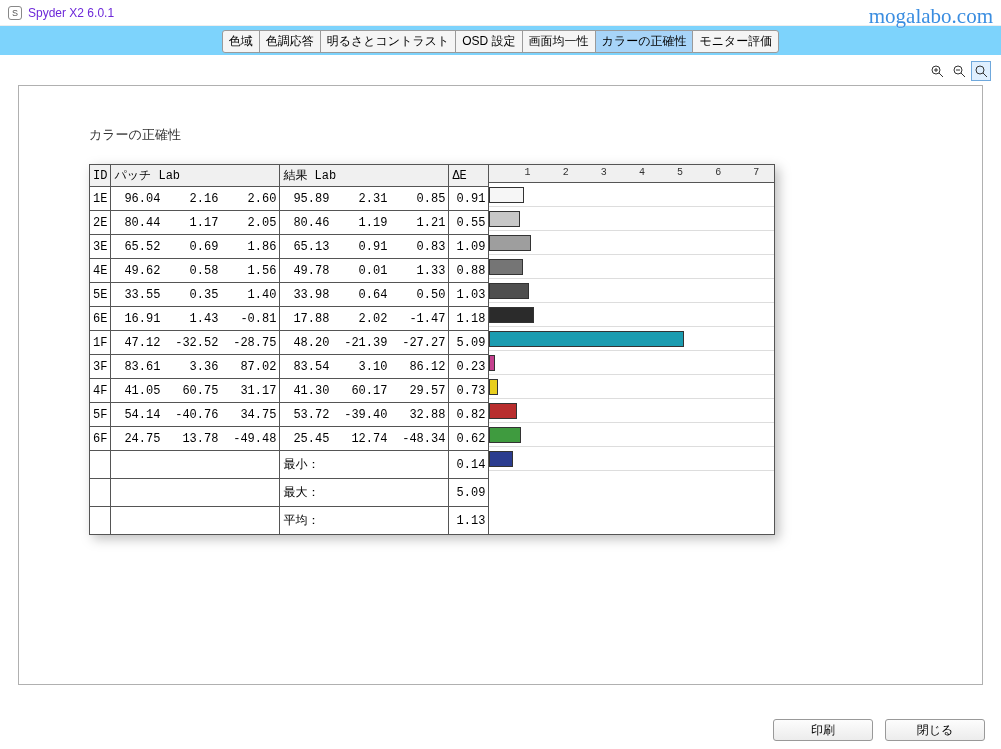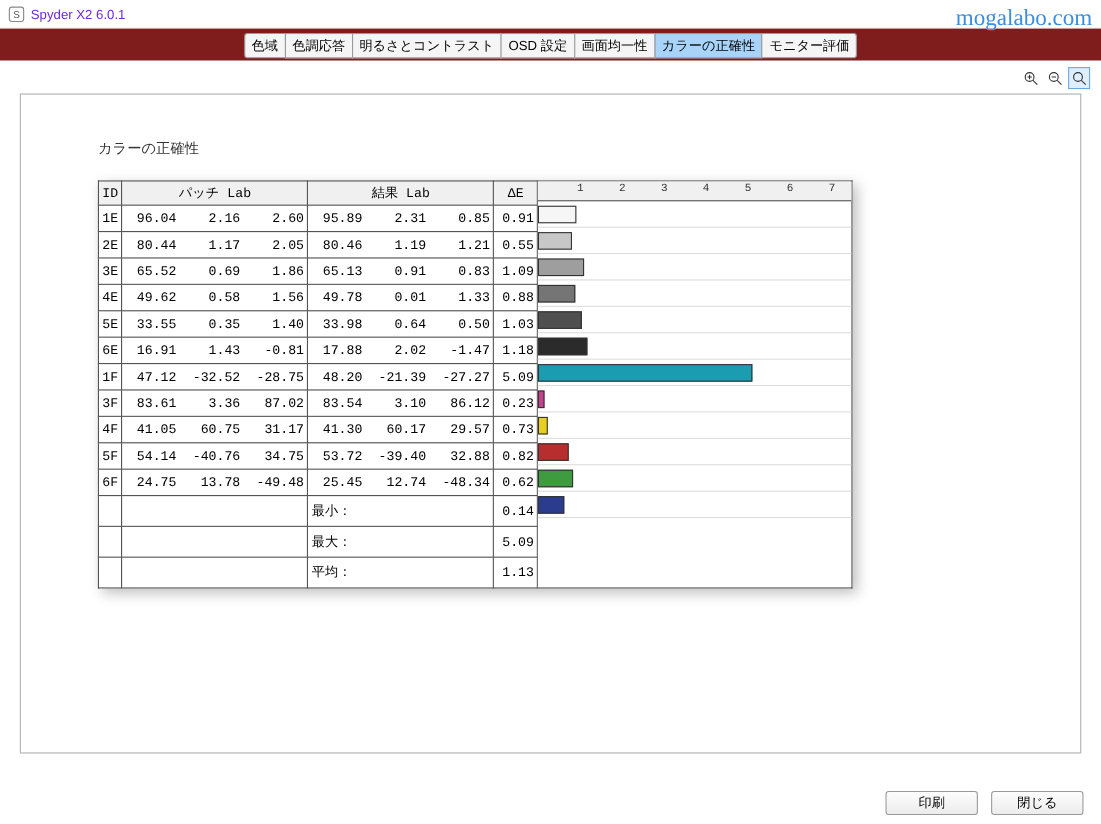--- a/index.html
+++ b/index.html
@@ -39,21 +39,21 @@
   font-size: 21px;
   color: #3a8de0;
   text-shadow: 0 0 1px #fff;
 }
 
 .tabs {
   display: flex;
   justify-content: center;
   gap: 0;
   padding: 4px 0 2px 0;
-  background: #7f1d1d;
+  background: #7dd3fc;
 }
 .tab {
   border: 1px solid #9a9a9a;
   padding: 2px 6px;
   font-size: 12px;
   background: #f5f5f5;
   cursor: pointer;
   margin-left: -1px;
 }
 .tab:first-child { border-top-left-radius: 3px; border-bottom-left-radius: 3px; margin-left: 0; }
@@ -93,21 +93,21 @@
   border-collapse: collapse;
   font-family: "Courier New", monospace;
   font-size: 12px;
 }
 th, td {
   border: 1px solid #555;
   padding: 2px 3px;
   background: #fff;
   white-space: nowrap;
 }
-th { background: #f0f0f0; font-weight: normal; text-align: center; }
+th { background: #f0f0f0; font-weight: normal; text-align: left; }
 td.num { text-align: right; }
 .lab-cell { display: flex; gap: 12px; }
 .lab-cell span { width: 46px; text-align: right; display: inline-block; }
 
 .chart {
   border: 1px solid #555;
   border-left: none;
   background: #fff;
   width: 286px;
 }
@@ -135,21 +135,21 @@
   color: #333;
 }
 
 .footer {
   position: absolute;
   bottom: 8px; right: 16px;
   display: flex;
   gap: 12px;
 }
 .btn {
-  width: 84px;
+  width: 100px;
   height: 22px;
   border: 1px solid #999;
   border-radius: 3px;
   background: linear-gradient(#fdfdfd,#ececec);
   font-size: 12px;
   cursor: pointer;
   display: flex;
   align-items: center;
   justify-content: center;
 }

